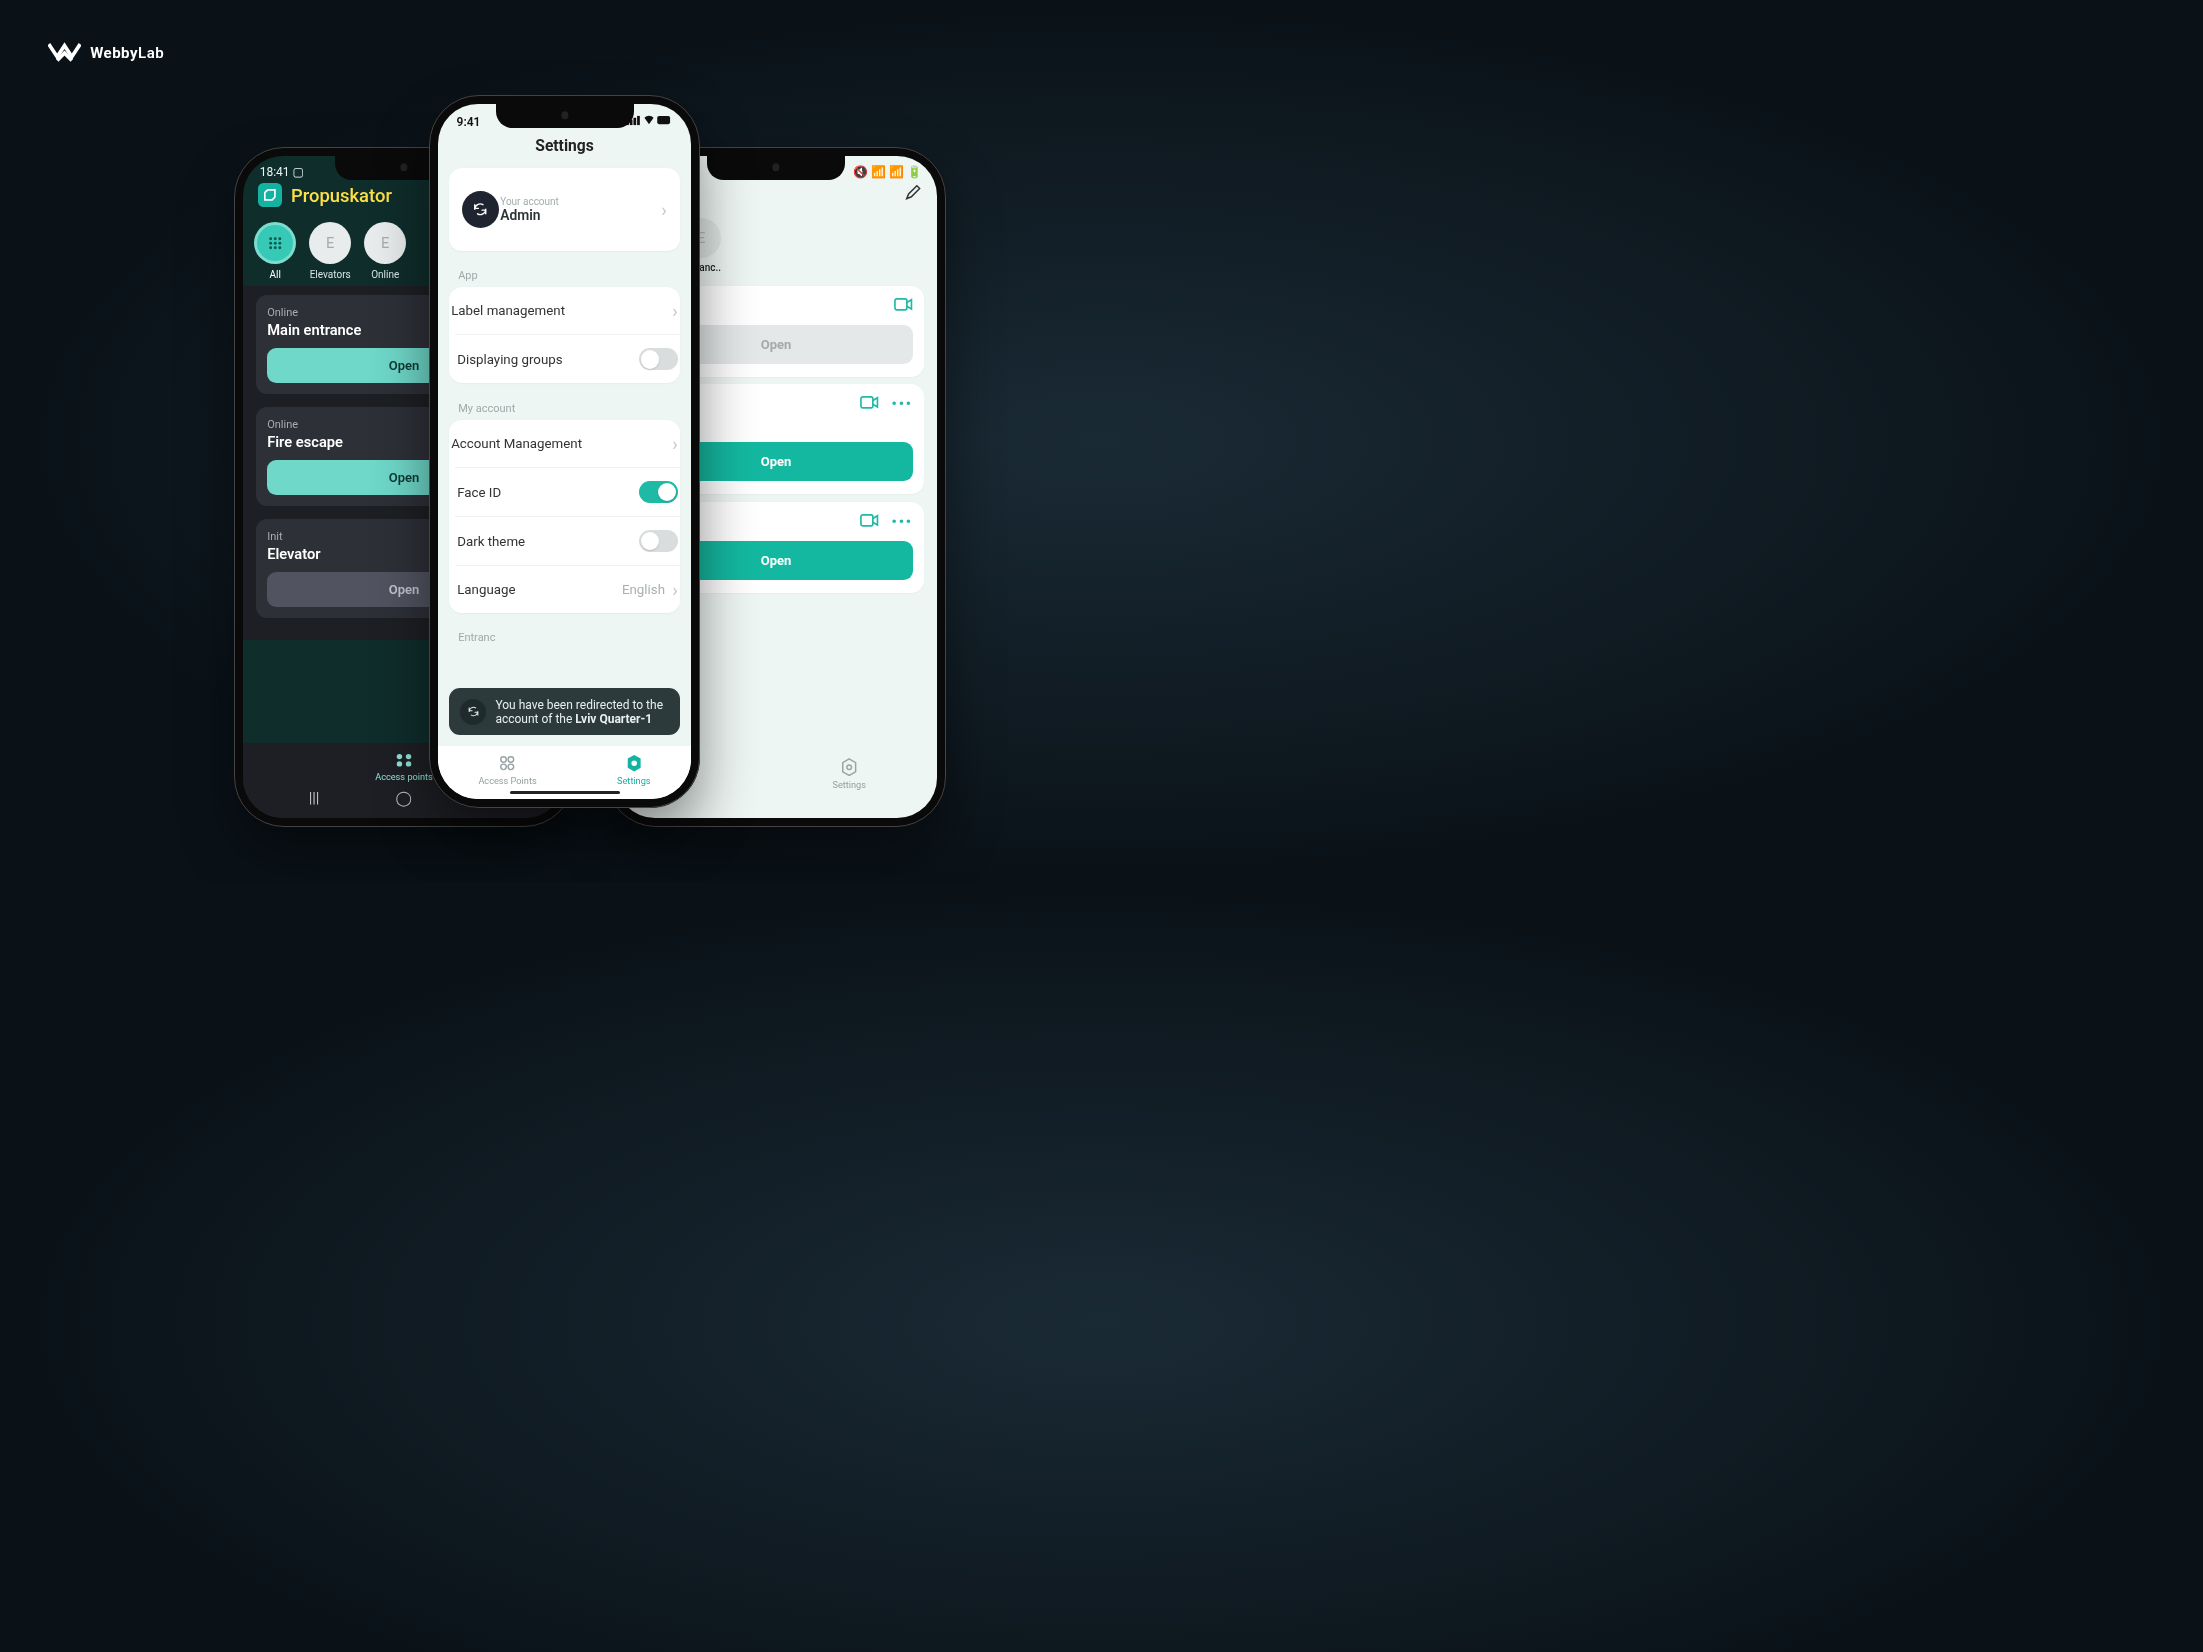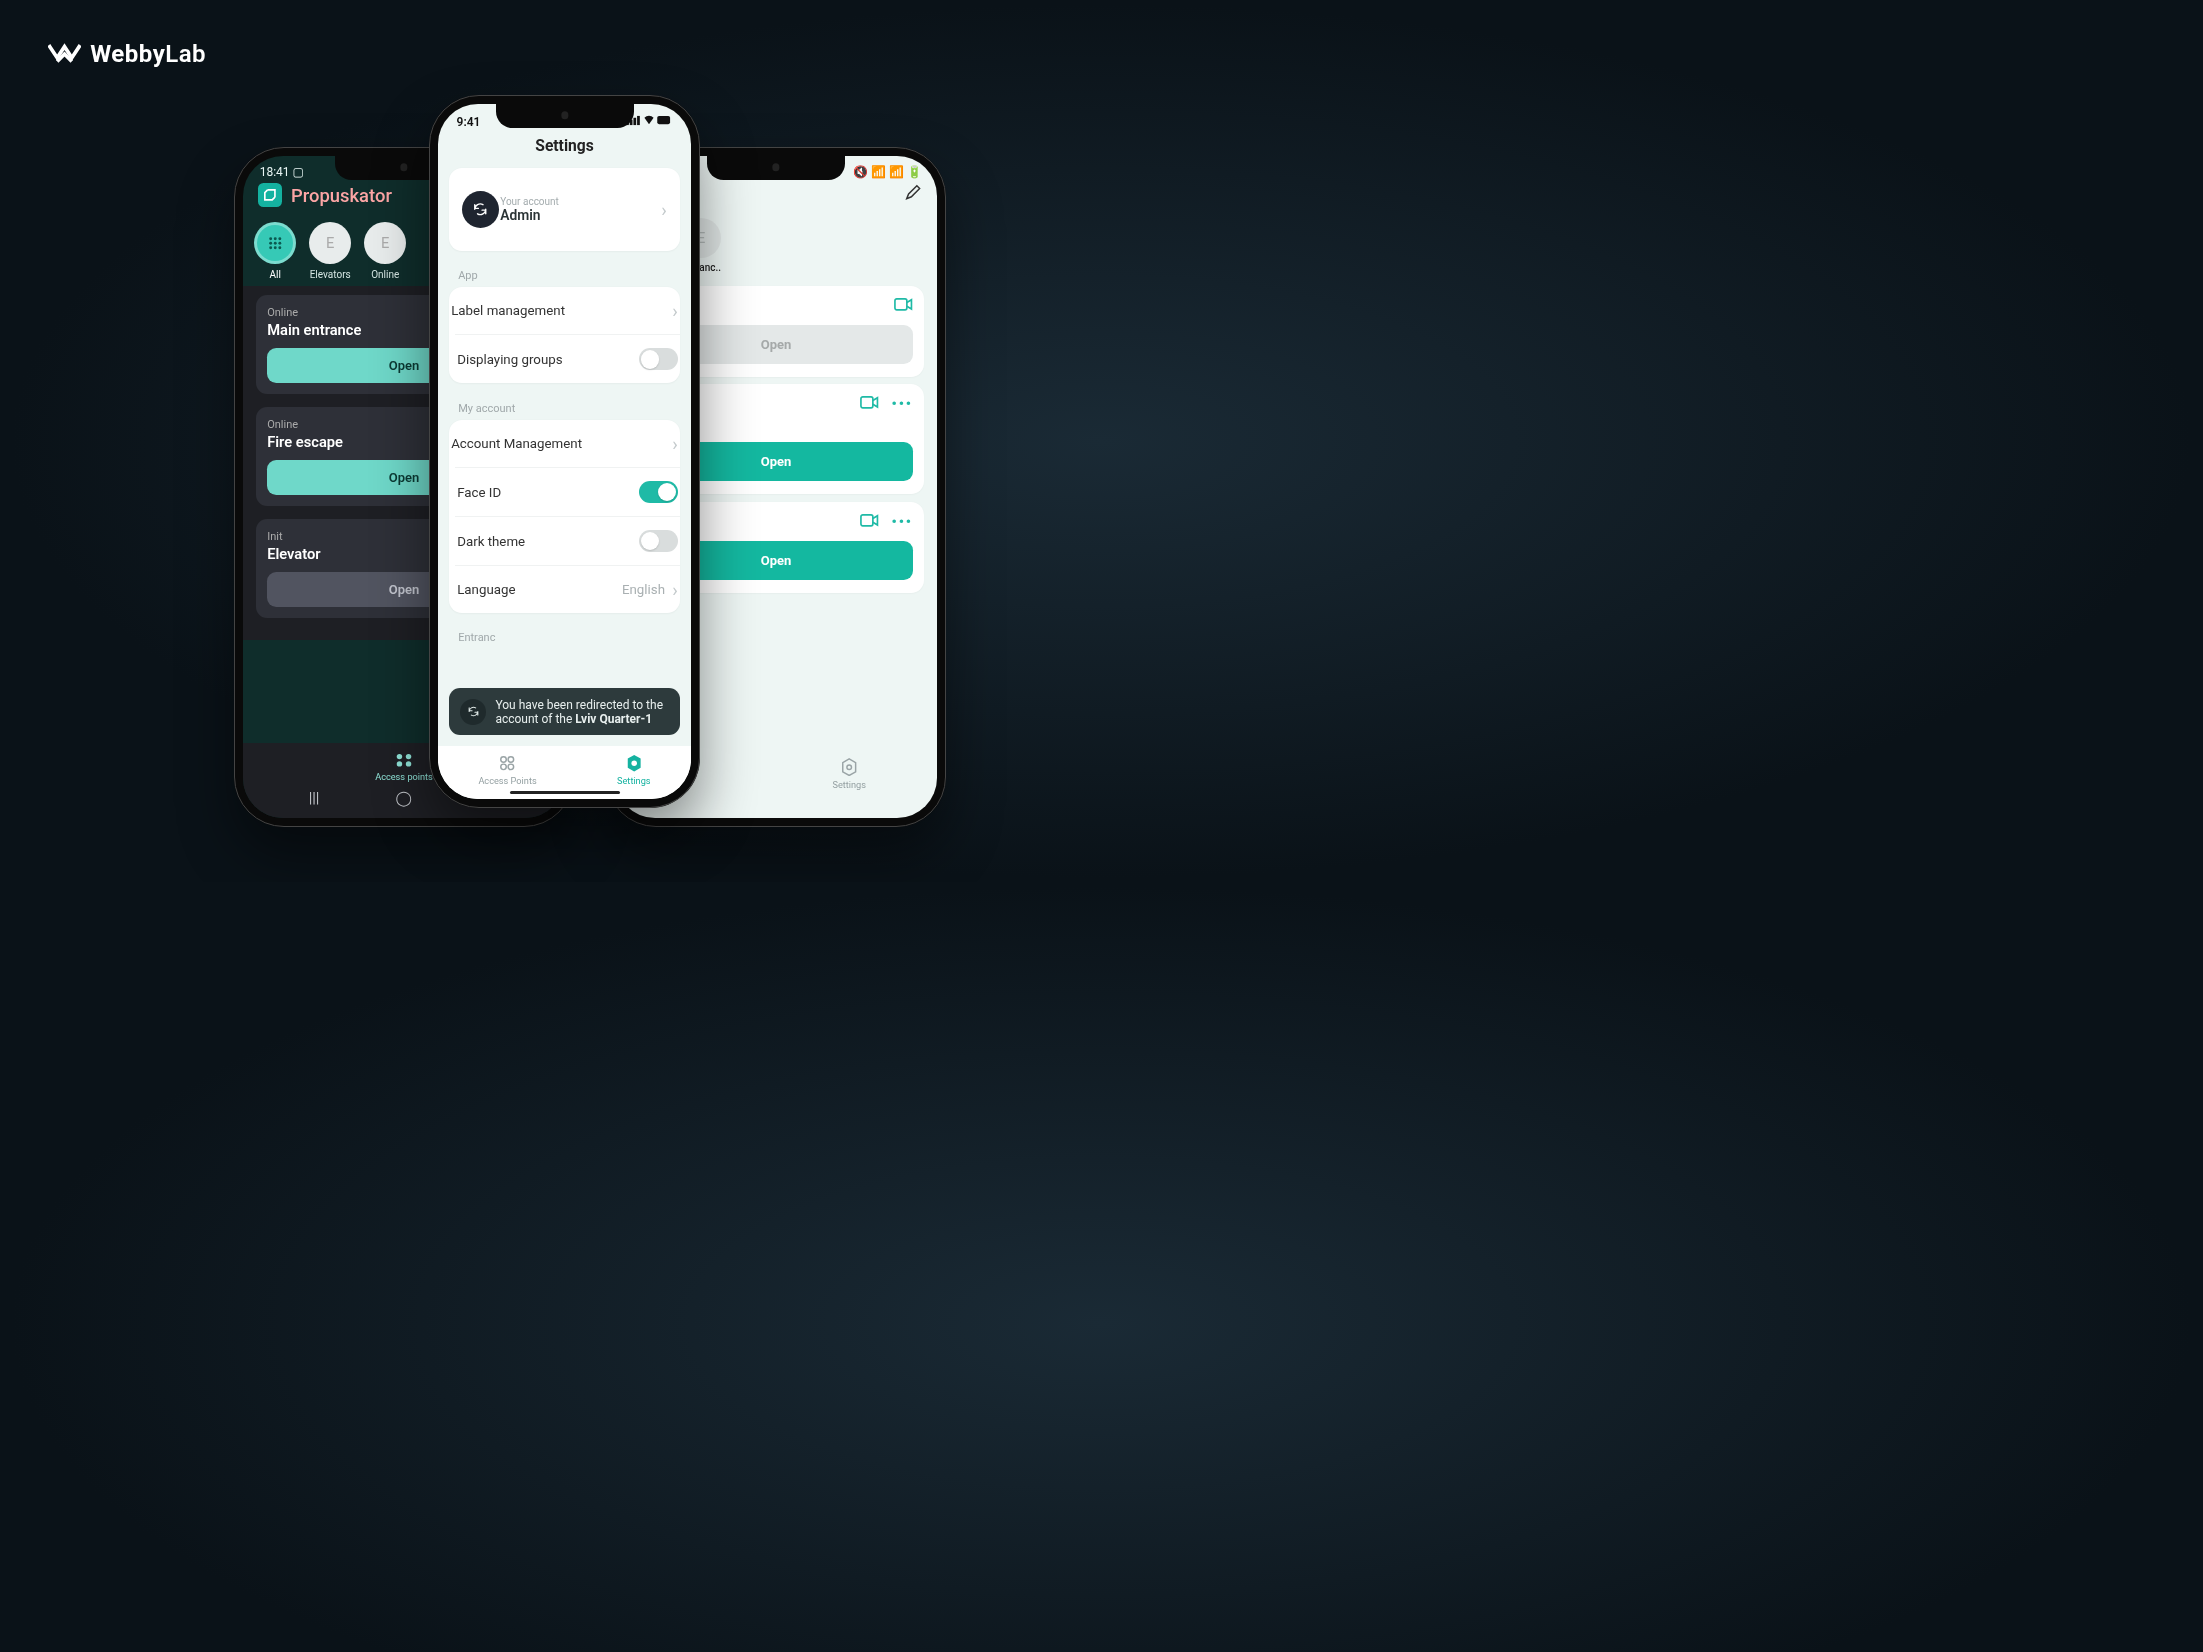--- a/index.html
+++ b/index.html
@@ -16,21 +16,21 @@
   .logo {
     position: absolute;
     top: 40px;
     left: 48px;
     display: flex;
     align-items: center;
     gap: 9.2px;
     color: #fff;
   }
   .logo-mark svg { display: block; }
-  .logo-text { font-size: 24px; font-weight: 600; letter-spacing: 0.5px; }
+  .logo-text { font-size: 15px; font-weight: 600; letter-spacing: 0.5px; }
   .logo-text .bold { font-weight: 700; }
 
   
   .stage { position: absolute; left: 0; top: 0; width: 1175px; height: 882px; }
   .phone {
     position: absolute;
     border-radius: 50px;
     background: #0a0a0a;
     box-shadow: 0 27.5px 55px rgba(0,0,0,0.45);
     padding: 9.2px;
@@ -66,21 +66,21 @@
   .phone-left {
     left: 234px;
     top: 147px;
     width: 340px;
     height: 680px;
     z-index: 1;
   }
   .screen-dark { background: #0f2d2b; }
   .sd-status { display:flex; justify-content:space-between; align-items:center; padding: 9.2px 16.5px 3.7px; color:#e8f5f3; font-size:12px;}
   .sd-status .icons { display:flex; gap:3.7px; }
-  .sd-header { display:flex; align-items:center; gap:9.2px; padding: 0 14.7px 9.2px; color:#fca5a5; font-size:18.4px; font-weight:500;}
+  .sd-header { display:flex; align-items:center; gap:9.2px; padding: 0 14.7px 9.2px; color:#fde047; font-size:18.4px; font-weight:500;}
   .sd-header .app-icon { width:24px; height:24px; background:#14b2a0; border-radius:5.5px; display:flex;align-items:center;justify-content:center;}
   .sd-chips { display:flex; gap:13px; padding: 5.5px 11px 5.5px; }
   .chip { display:flex; flex-direction:column; align-items:center; gap:5.5px; }
   .chip-circle {
     width:42px; height:42px; border-radius:50%;
     display:flex;align-items:center;justify-content:center;
     font-size:14.7px; color:#888;
   }
   .chip-active .chip-circle { background:#36c9b6; border: 3.7px solid rgba(255,255,255,0.35); color:#0b5a51;}
   .chip-inactive .chip-circle { background:#e8ecec; color:#aaa; }

